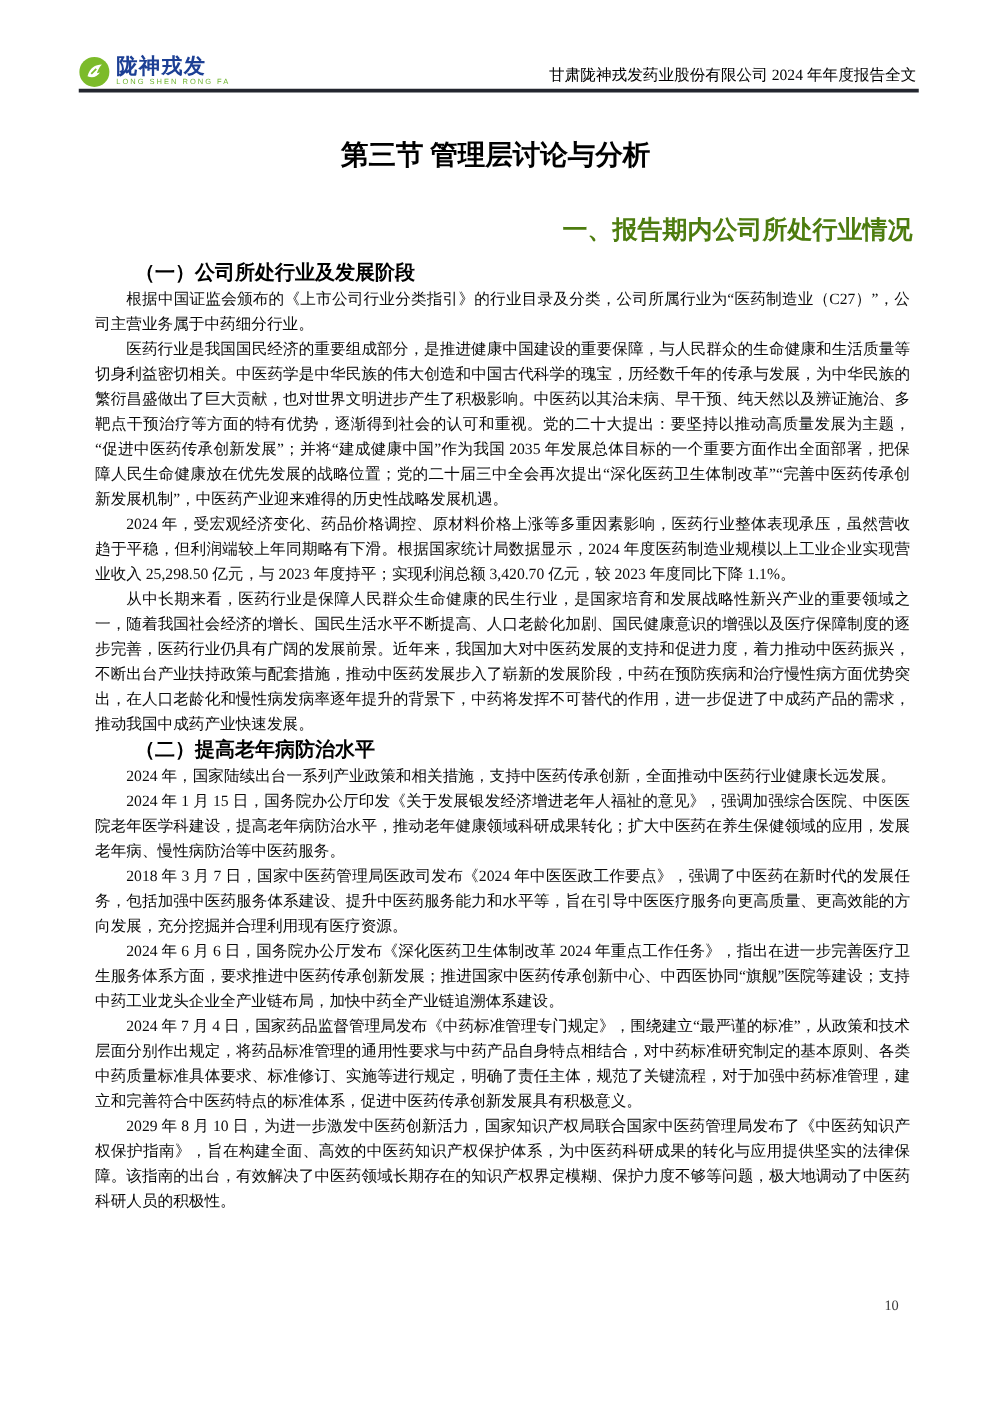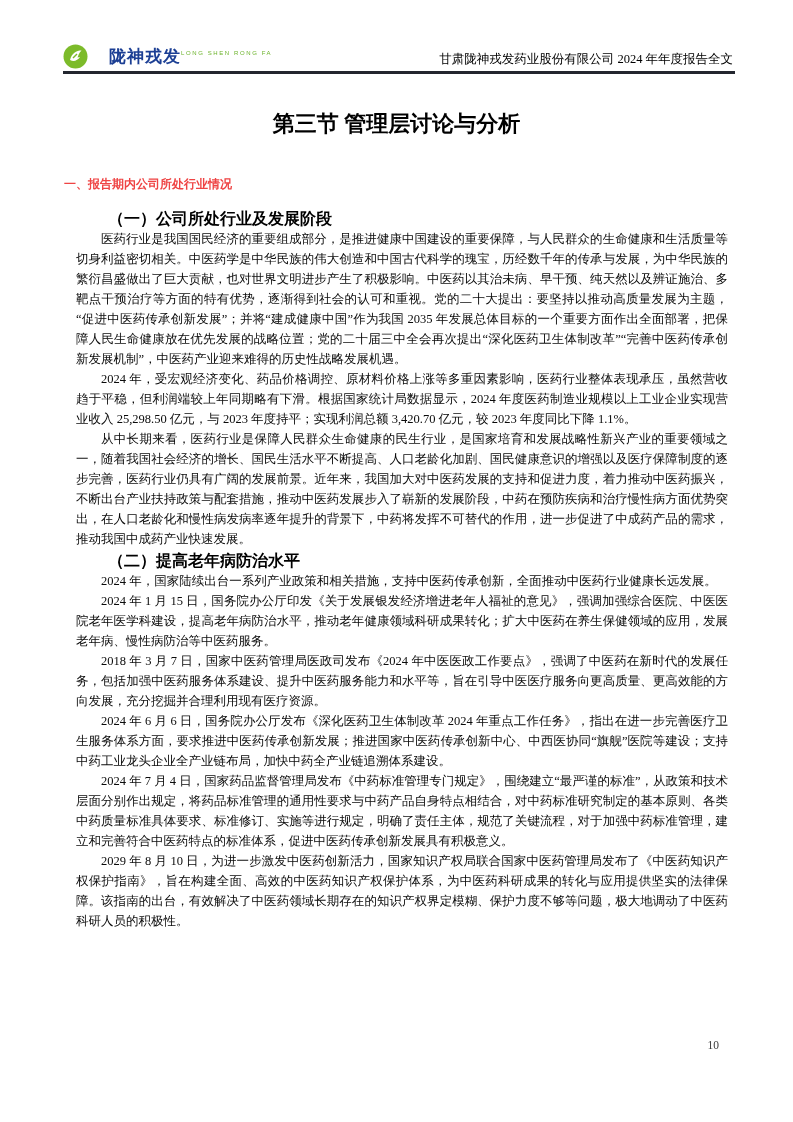--- a/index.html
+++ b/index.html
@@ -10,21 +10,21 @@
     font-family:"Liberation Serif","DejaVu Serif",serif;
     color:#0a0a0a;
   }
   
   .page-header {
     position:absolute; left:63px; right:60px; top:44px;
     display:flex; justify-content:space-between; align-items:flex-end;
   }
   .logo { display:flex; align-items:center; gap:5px; }
   .logo-mark { width:25px; height:25px; display:block; }
-  .logo-textcol { display:flex; flex-direction:row;margin-left:16px; }
+  .logo-textcol { display:flex; flex-direction:column; }
   .logo-cn {
     font-family:"Liberation Sans","DejaVu Sans",sans-serif;
     font-weight:bold; font-size:17px; line-height:17px;
     color:#1c3f94; letter-spacing:1px;
   }
   .logo-en {
     font-family:"Liberation Sans","DejaVu Sans",sans-serif;
     font-size:6px; line-height:8px; color:#6cb32b; letter-spacing:1.6px;
     margin-top:1px; white-space:nowrap;
   }
@@ -36,21 +36,21 @@
   
   .content { padding-top:108px; }
   .doc-title {
     text-align:center;
     font-family:Liberation Serif, serif;
     font-weight:bold; font-size:22px; line-height:32px; color:#000;
   }
   .chapter-heading {
     margin:33px 63px 0 64px;
     font-family:"Liberation Sans","DejaVu Sans",sans-serif;
-    font-weight:bold; font-size:12px; line-height:22px; color:#ef4444;
+    font-weight:bold; font-size:20px; line-height:22px; color:#4d7c0f;text-align:right;
   }
   .body {
     margin:14px 65px 0 76px;
     font-size:12.5px; line-height:20px;
     text-align:justify; color:#0a0a0a;
   }
   .body .subheading {
     font-family:"Liberation Sans","DejaVu Sans",sans-serif;
     font-weight:bold; font-size:16px; line-height:20px;
     text-indent:2em; margin-top:2px; color:#000;
@@ -85,20 +85,21 @@
 
   <div class="header-rule"></div>
 
   <div class="content">
     <h1 class="doc-title">第三节 管理层讨论与分析</h1>
 
     <h2 class="chapter-heading">一、报告期内公司所处行业情况</h2>
 
     <div class="body">
       <h3 class="subheading">（一）公司所处行业及发展阶段</h3>
+      <p>根据中国证监会颁布的《上市公司行业分类指引》的行业目录及分类，公司所属行业为“医药制造业（C27）”，公司主营业务属于中药细分行业。</p>
       <p>医药行业是我国国民经济的重要组成部分，是推进健康中国建设的重要保障，与人民群众的生命健康和生活质量等切身利益密切相关。中医药学是中华民族的伟大创造和中国古代科学的瑰宝，历经数千年的传承与发展，为中华民族的繁衍昌盛做出了巨大贡献，也对世界文明进步产生了积极影响。中医药以其治未病、早干预、纯天然以及辨证施治、多靶点干预治疗等方面的特有优势，逐渐得到社会的认可和重视。党的二十大提出：要坚持以推动高质量发展为主题，“促进中医药传承创新发展”；并将“建成健康中国”作为我国 2035 年发展总体目标的一个重要方面作出全面部署，把保障人民生命健康放在优先发展的战略位置；党的二十届三中全会再次提出“深化医药卫生体制改革”“完善中医药传承创新发展机制”，中医药产业迎来难得的历史性战略发展机遇。</p>
       <p>2024 年，受宏观经济变化、药品价格调控、原材料价格上涨等多重因素影响，医药行业整体表现承压，虽然营收趋于平稳，但利润端较上年同期略有下滑。根据国家统计局数据显示，2024 年度医药制造业规模以上工业企业实现营业收入 25,298.50 亿元，与 2023 年度持平；实现利润总额 3,420.70 亿元，较 2023 年度同比下降 1.1%。</p>
       <p>从中长期来看，医药行业是保障人民群众生命健康的民生行业，是国家培育和发展战略性新兴产业的重要领域之一，随着我国社会经济的增长、国民生活水平不断提高、人口老龄化加剧、国民健康意识的增强以及医疗保障制度的逐步完善，医药行业仍具有广阔的发展前景。近年来，我国加大对中医药发展的支持和促进力度，着力推动中医药振兴，不断出台产业扶持政策与配套措施，推动中医药发展步入了崭新的发展阶段，中药在预防疾病和治疗慢性病方面优势突出，在人口老龄化和慢性病发病率逐年提升的背景下，中药将发挥不可替代的作用，进一步促进了中成药产品的需求，推动我国中成药产业快速发展。</p>
 
       <h3 class="subheading">（二）提高老年病防治水平</h3>
       <p>2024 年，国家陆续出台一系列产业政策和相关措施，支持中医药传承创新，全面推动中医药行业健康长远发展。</p>
       <p>2024 年 1 月 15 日，国务院办公厅印发《关于发展银发经济增进老年人福祉的意见》，强调加强综合医院、中医医院老年医学科建设，提高老年病防治水平，推动老年健康领域科研成果转化；扩大中医药在养生保健领域的应用，发展老年病、慢性病防治等中医药服务。</p>
       <p>2018 年 3 月 7 日，国家中医药管理局医政司发布《2024 年中医医政工作要点》，强调了中医药在新时代的发展任务，包括加强中医药服务体系建设、提升中医药服务能力和水平等，旨在引导中医医疗服务向更高质量、更高效能的方向发展，充分挖掘并合理利用现有医疗资源。</p>
       <p>2024 年 6 月 6 日，国务院办公厅发布《深化医药卫生体制改革 2024 年重点工作任务》，指出在进一步完善医疗卫生服务体系方面，要求推进中医药传承创新发展；推进国家中医药传承创新中心、中西医协同“旗舰”医院等建设；支持中药工业龙头企业全产业链布局，加快中药全产业链追溯体系建设。</p>
       <p>2024 年 7 月 4 日，国家药品监督管理局发布《中药标准管理专门规定》，围绕建立“最严谨的标准”，从政策和技术层面分别作出规定，将药品标准管理的通用性要求与中药产品自身特点相结合，对中药标准研究制定的基本原则、各类中药质量标准具体要求、标准修订、实施等进行规定，明确了责任主体，规范了关键流程，对于加强中药标准管理，建立和完善符合中医药特点的标准体系，促进中医药传承创新发展具有积极意义。</p>

